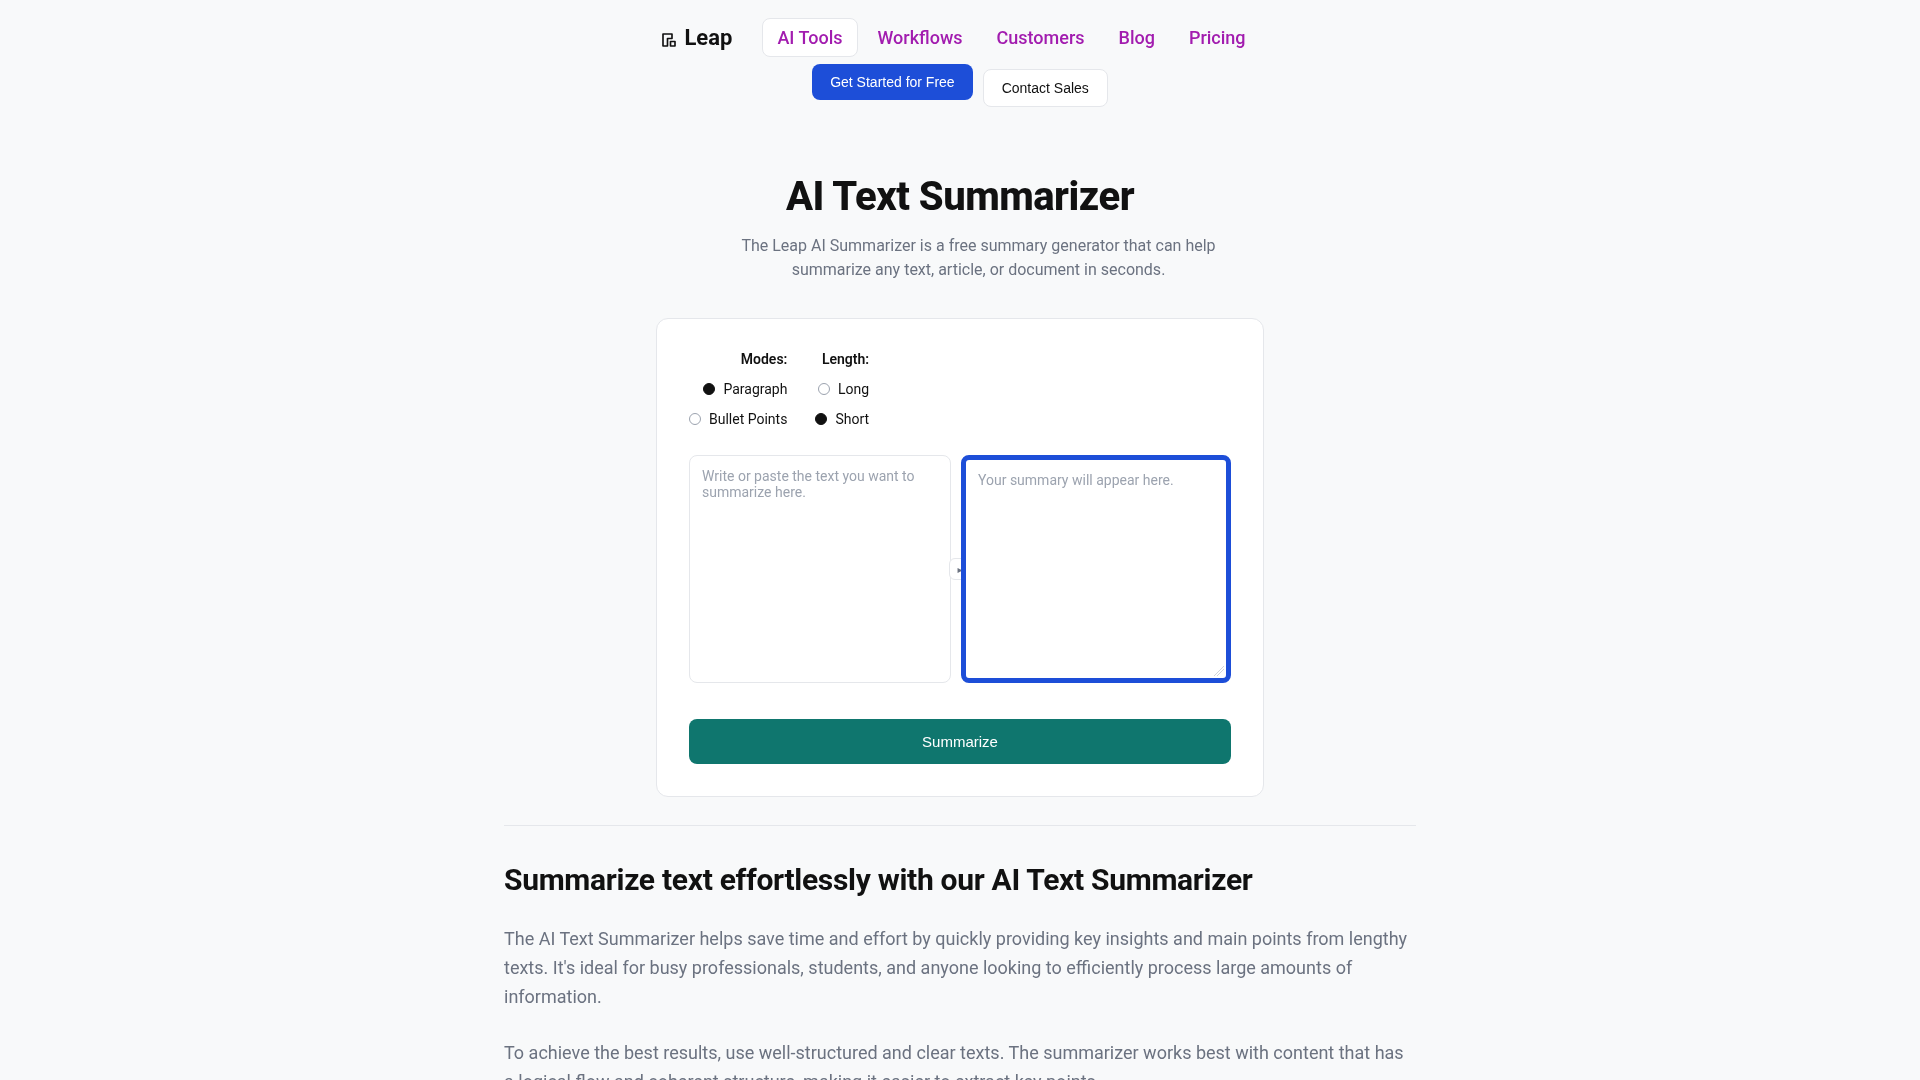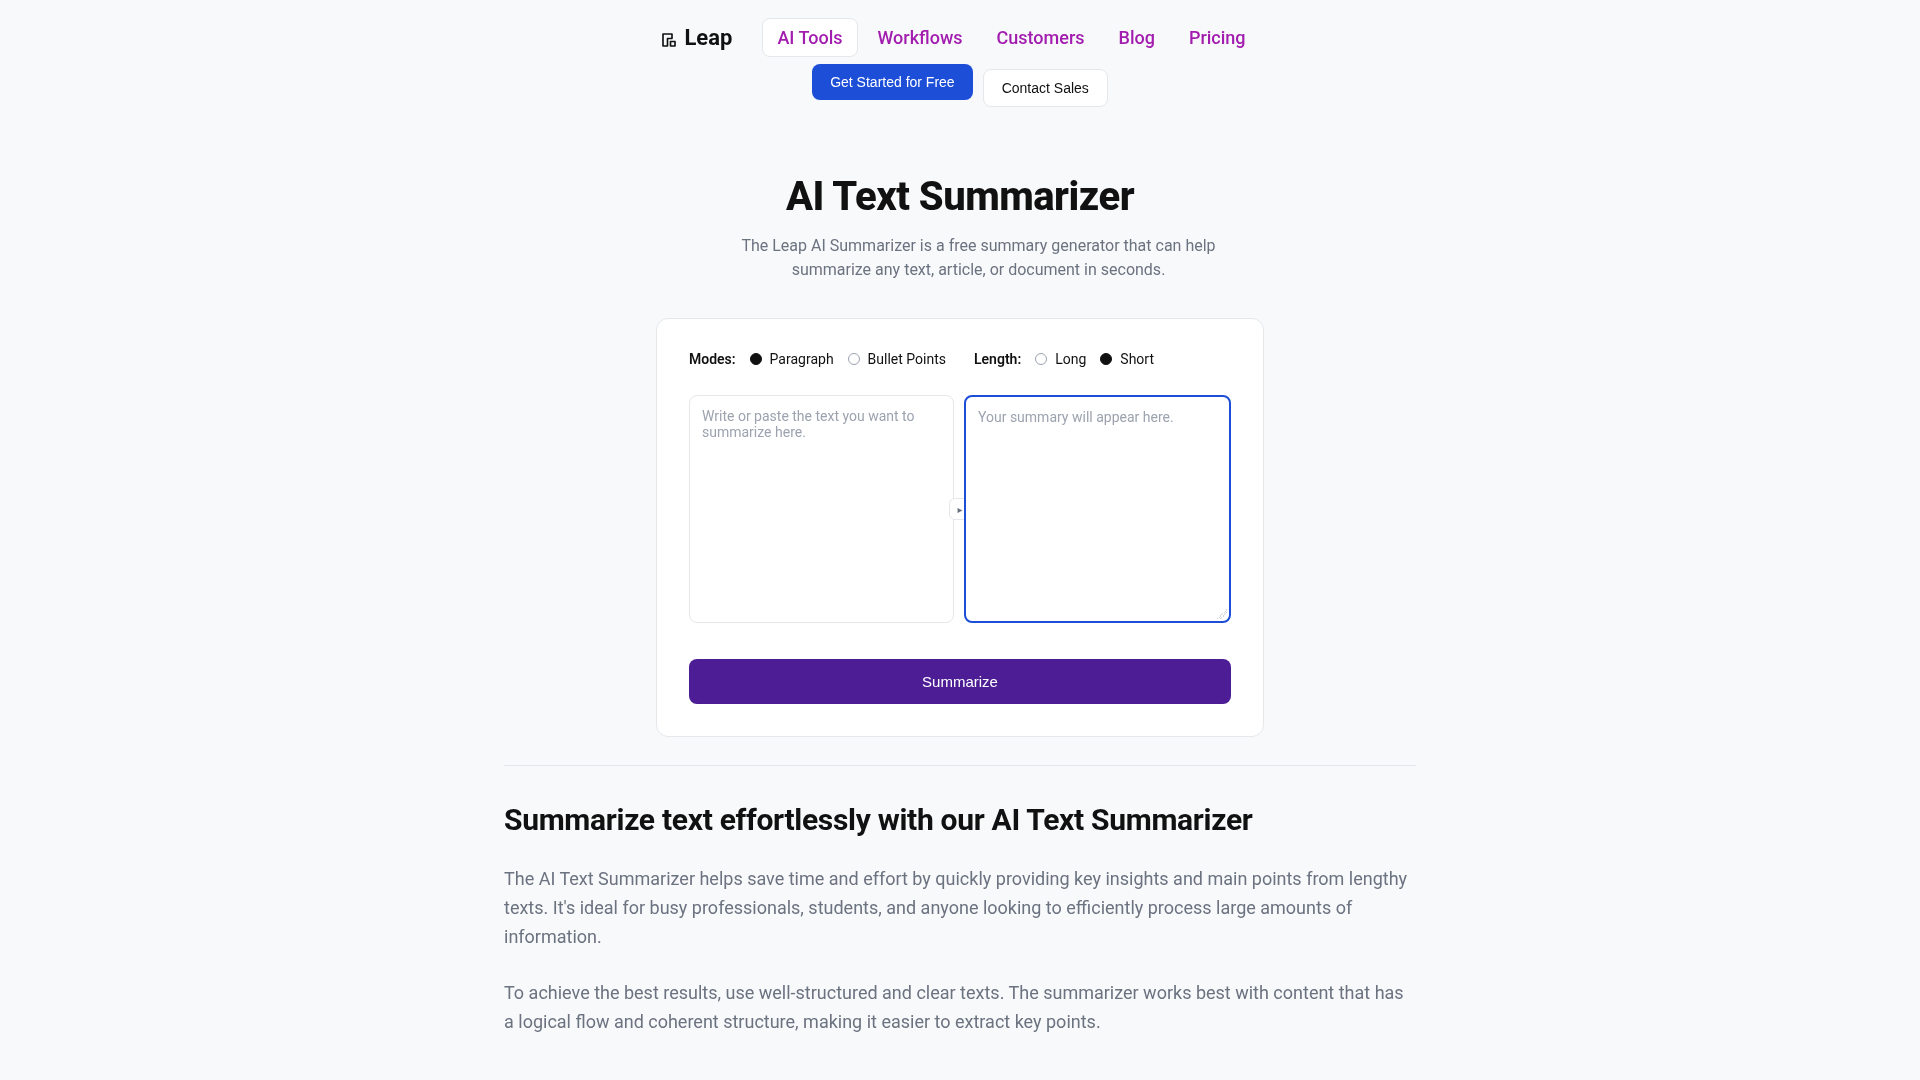--- a/index.html
+++ b/index.html
@@ -107,20 +107,21 @@
     .controls {
       display: flex;
       align-items: center;
       gap: 28px;
       font-size: 14px;
     }
     .control-group {
       display: flex;
       align-items: flex-end;
       gap: 14px;
+      flex-direction: column;
     }
     .control-label {
       font-weight: 600;
     }
     .radio-option {
       display: flex;
       align-items: center;
       gap: 8px;
       cursor: pointer;
     }
@@ -171,21 +172,21 @@
       display: flex;
       align-items: center;
       justify-content: center;
       font-size: 10px;
       color: #6b7280;
     }
     .summarize-btn {
       width: 100%;
       margin-top: 36px;
       padding: 14px;
-      background: #4c1d95;
+      background: #0f766e;
       color: #fff;
       border: none;
       border-radius: 8px;
       font-size: 15px;
       font-weight: 500;
       cursor: pointer;
     }
     .divider {
       width: 912px;
       margin: 28px auto 0;
@@ -202,21 +203,21 @@
     }
     .content p {
       margin-top: 28px;
       font-size: 18px;
       color: #6b7280;
       line-height: 1.6;
     }
     .output-panel {
       flex: 1;
       height: 228px;
-      border: 2px solid #1d4ed8;
+      border: 5px solid #1d4ed8;
       border-radius: 8px;
       padding: 12px;
       font-size: 14px;
       color: #9ca3af;
       background: #fff;
       position: relative;
     }
     .output-panel::after{
       content:"";
       position:absolute;

